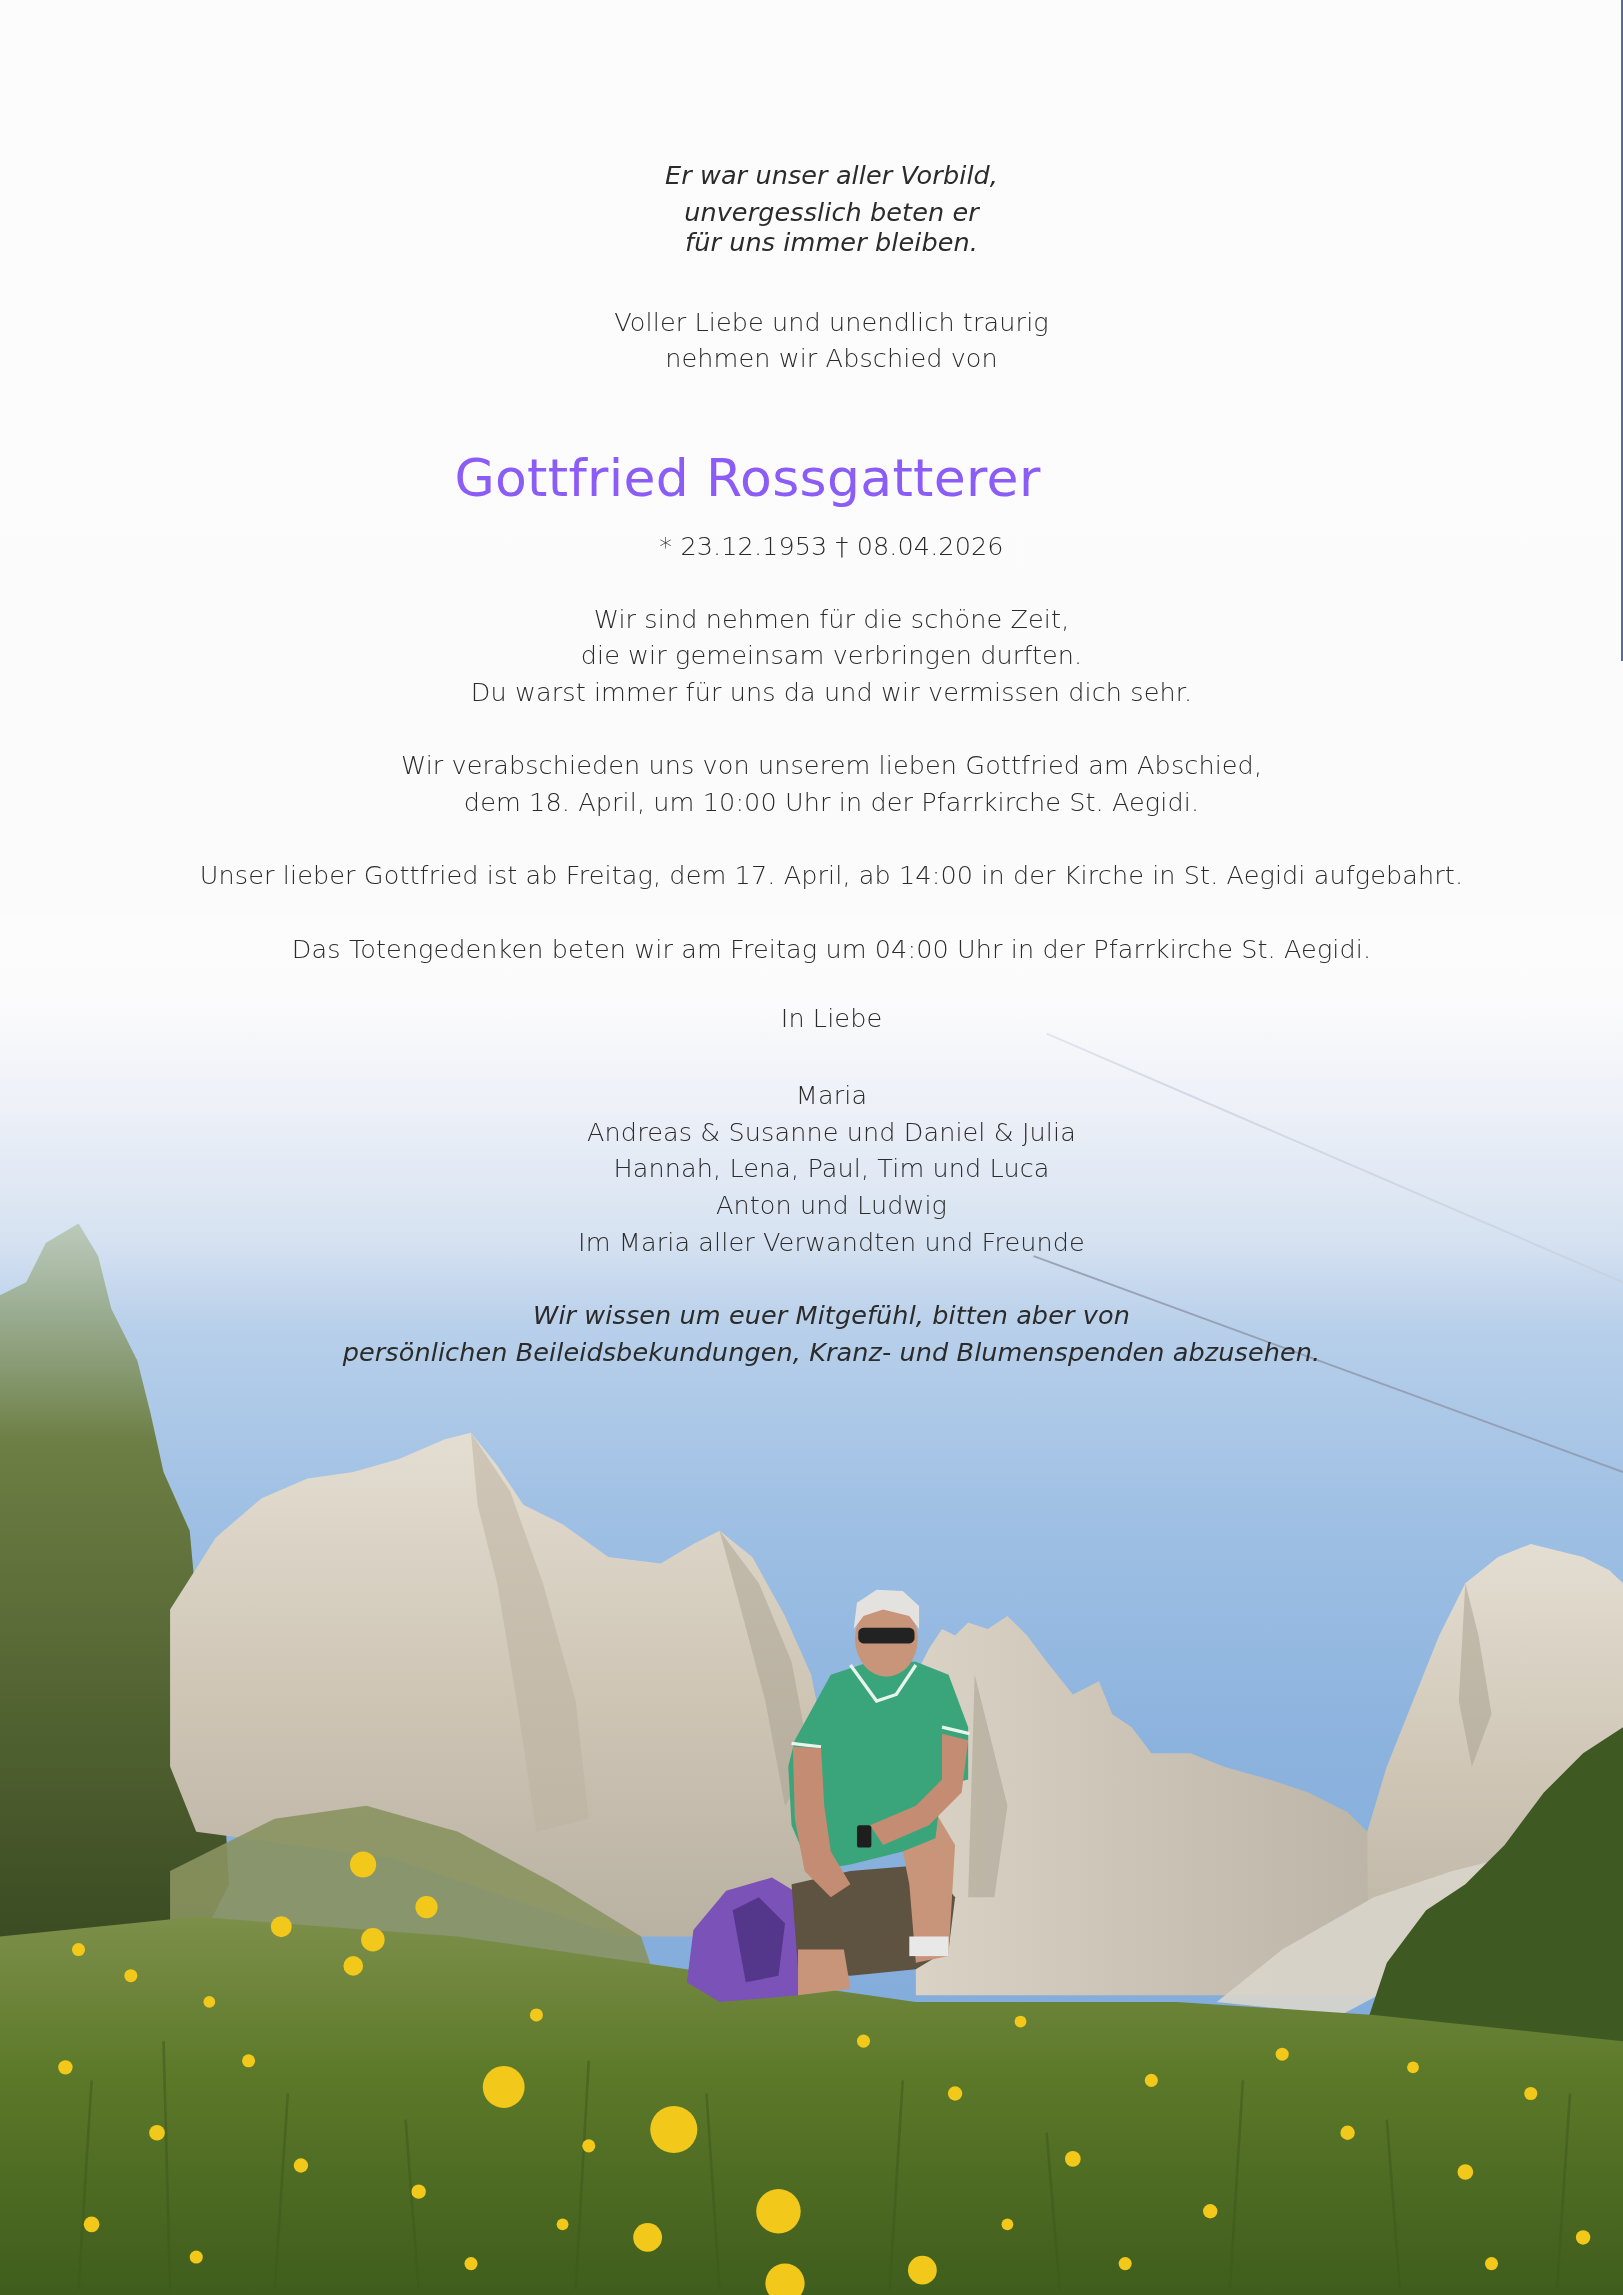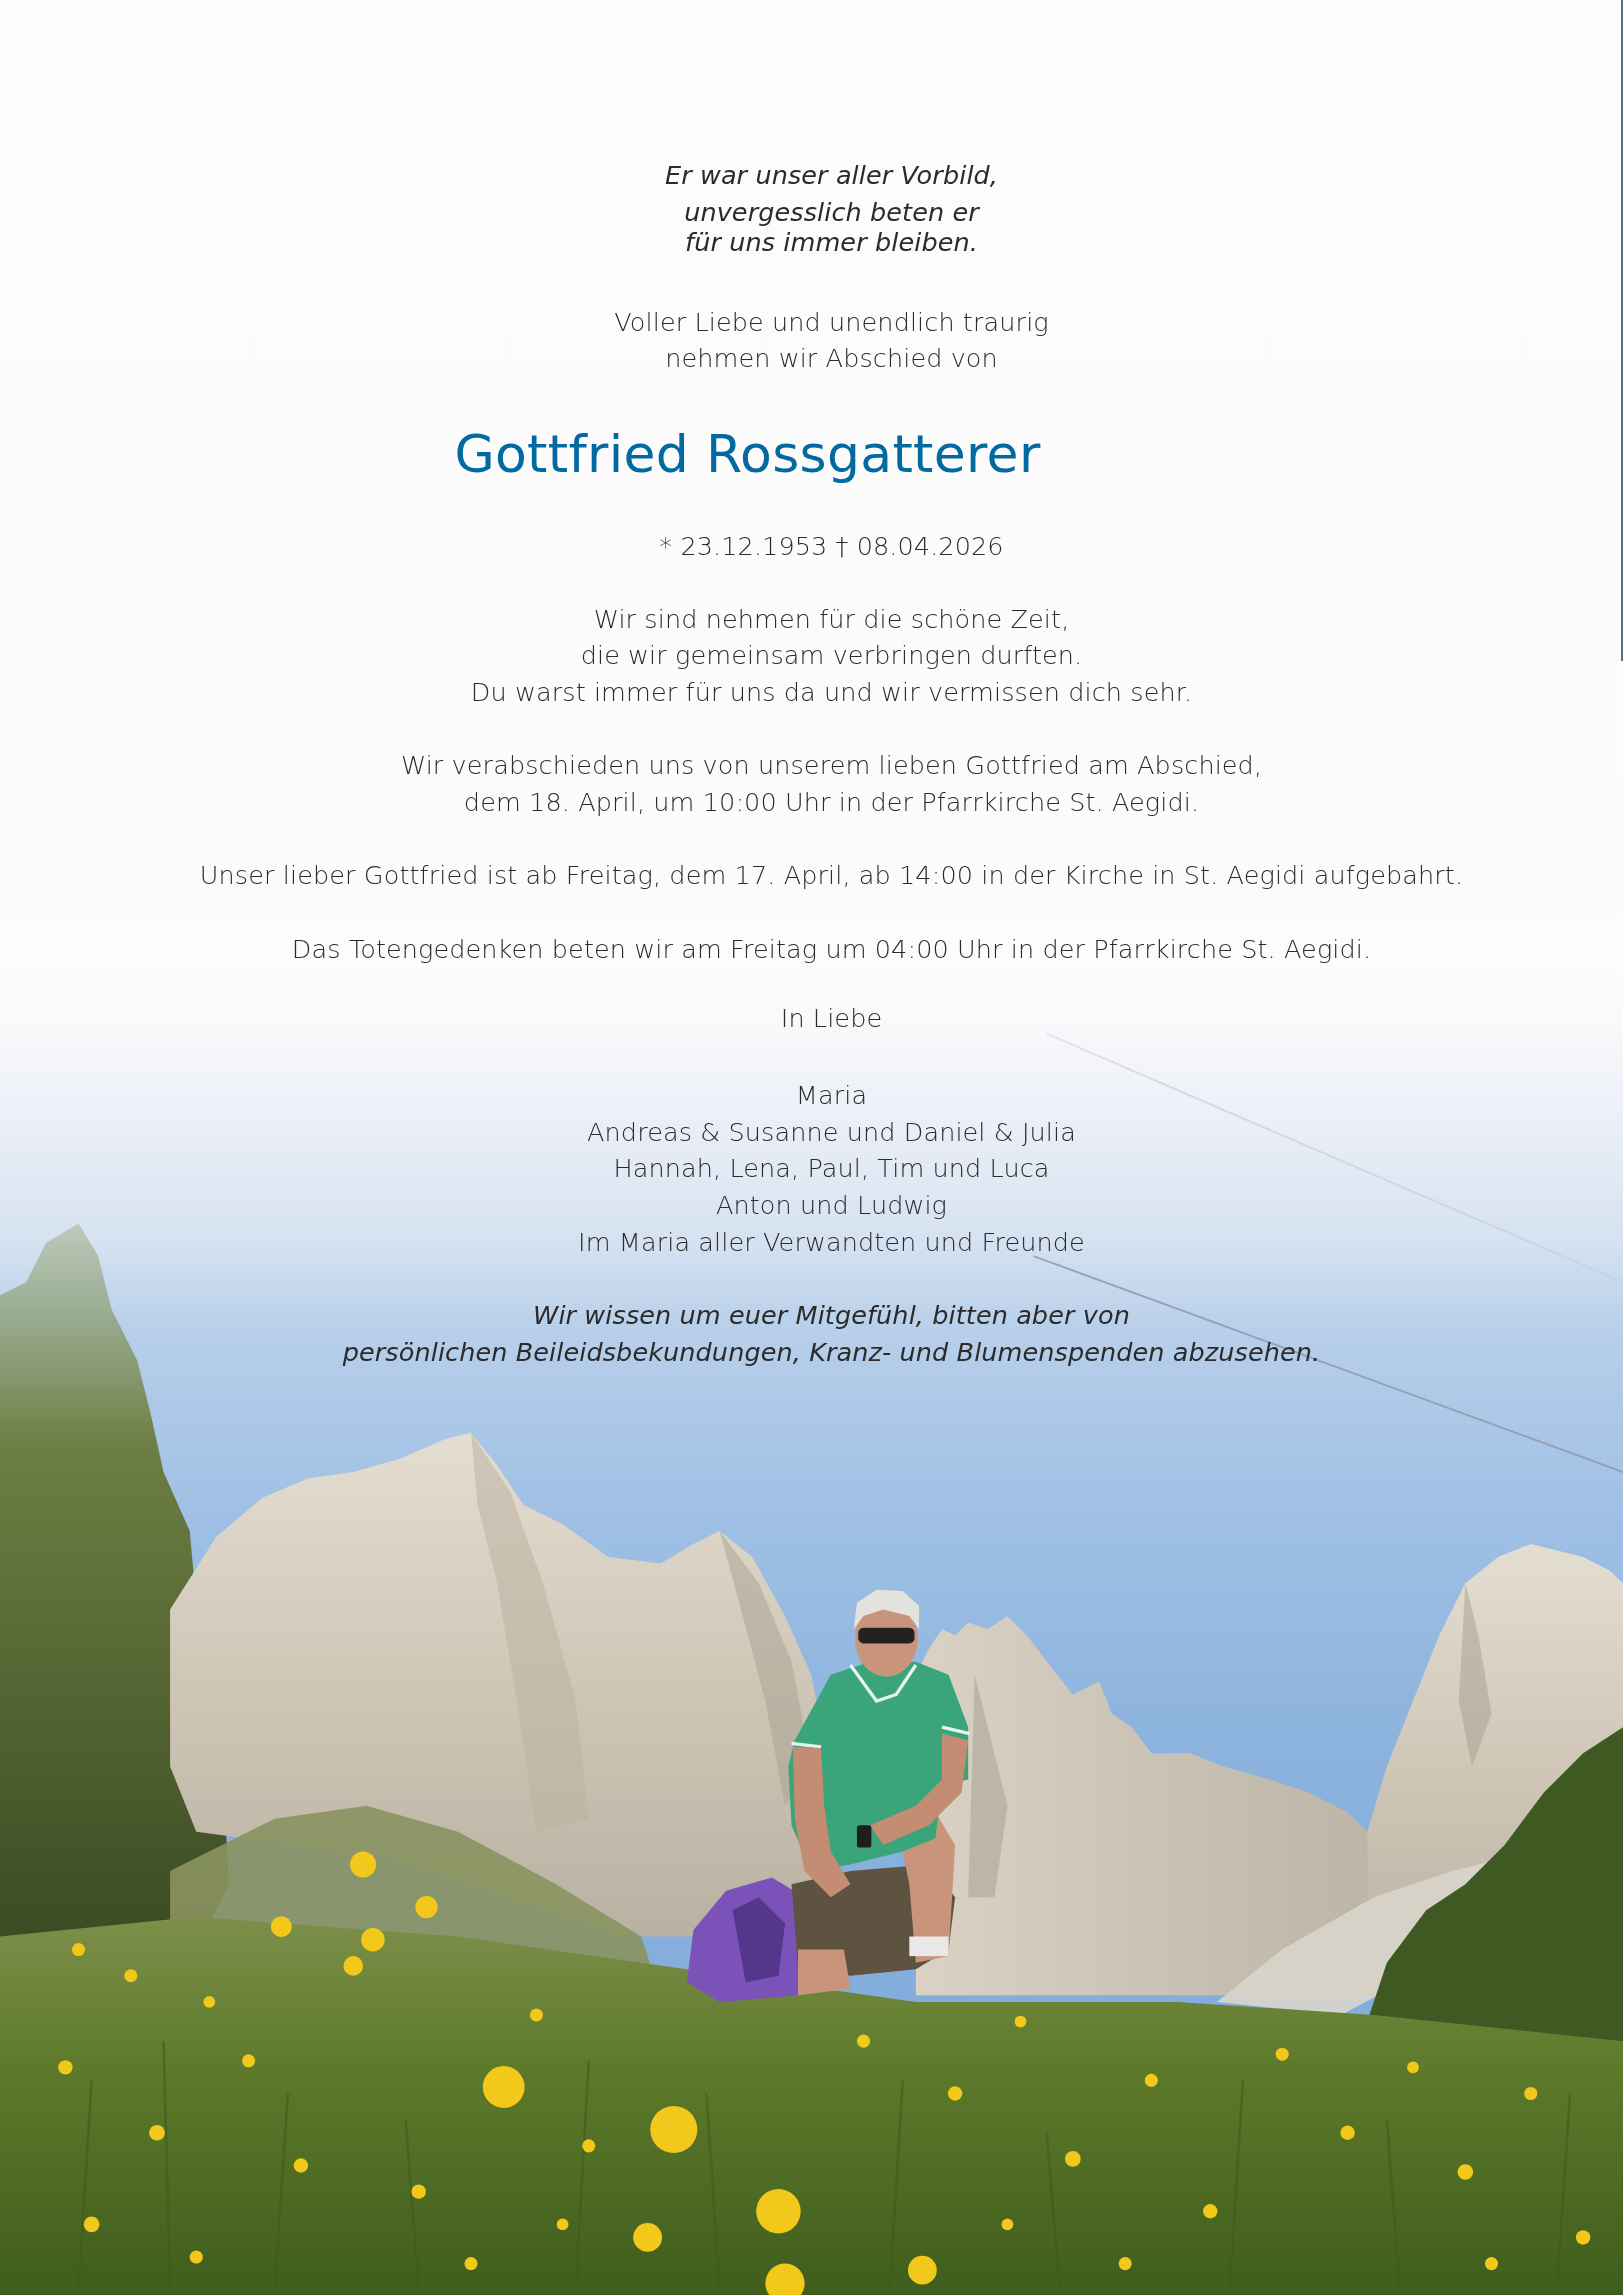--- a/index.html
+++ b/index.html
@@ -20,22 +20,23 @@
     position: absolute; left: 0; top: 0; width: 1623px; text-align: center;
   }
   .line {
     position: absolute; left: 0; width: 1623px; text-align: center;
     font-size: 25.5px; line-height: 37px; font-weight: 300; letter-spacing: 0.1px;
     color: #2b2b2b; white-space: nowrap; padding-left: 20px;
   }
   .italic { font-style: italic; }
   .name {
     position: absolute; left: 0; width: 1495px; text-align: center;
-    font-size: 52px; line-height: 65px; color: #0369a1; font-weight: 400;
+    font-size: 52px; line-height: 65px; color: #8b5cf6; font-weight: 400;
     letter-spacing: 0.3px;
+    margin-top: 24px;
   }
 </style>
 </head>
 <body>
 
 <svg class="photo" viewBox="0 0 2481 3508" xmlns="http://www.w3.org/2000/svg" preserveAspectRatio="none">
   <defs>
     <linearGradient id="skyGrad" x1="0" y1="0" x2="0" y2="1">
       <stop offset="0" stop-color="#fdfcfc"></stop>
       <stop offset="0.42" stop-color="#fcfbfc"></stop>

